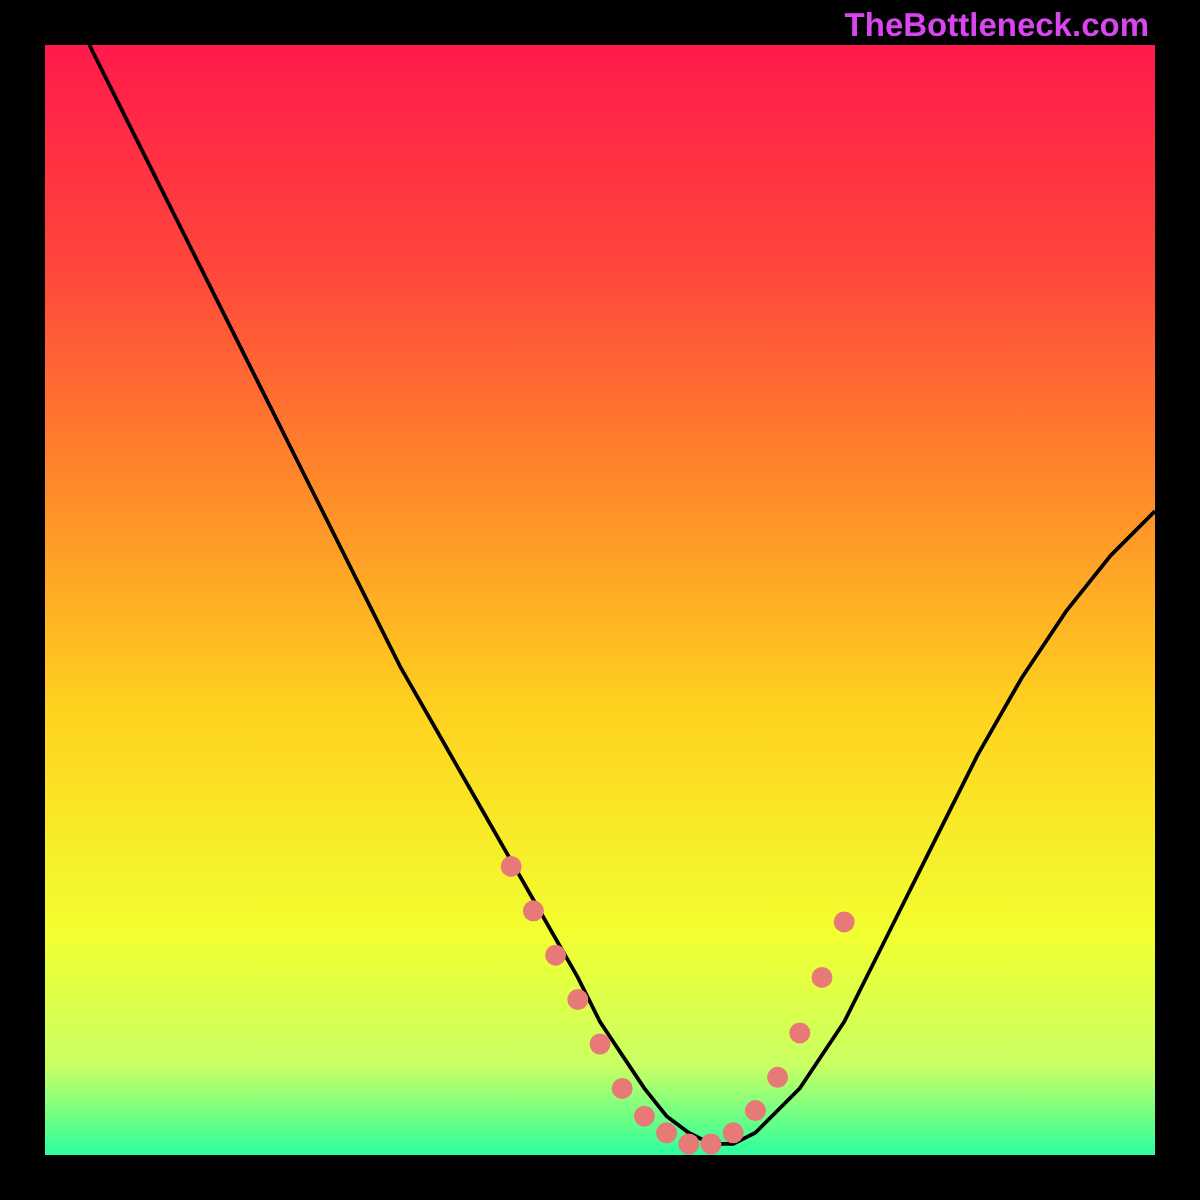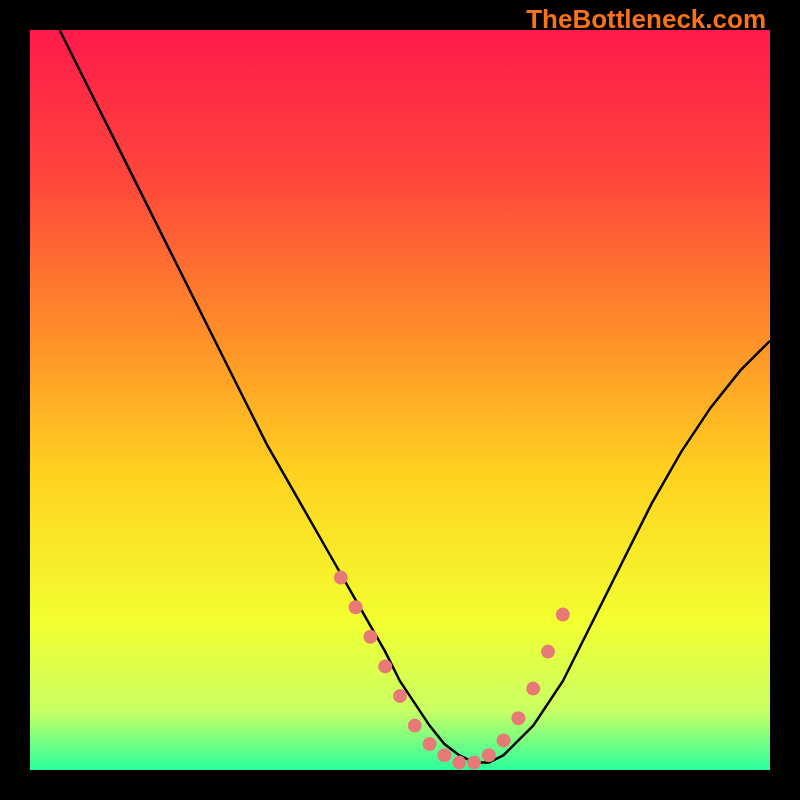--- a/index.html
+++ b/index.html
@@ -23,23 +23,23 @@
     left: 0;
     top: 0;
     width: 740px;
     height: 740px;
   }
   .attribution {
     position: absolute;
     top: 4px;
     right: 34px;
     font-family: Arial, Helvetica, sans-serif;
-    font-size: 26px;
+    font-size: 22px;
     font-weight: bold;
-    color: #f97316;
+    color: #d946ef;
   }
 </style>
 </head>
 <body>
 
 <div class="attribution">TheBottleneck.com</div>
 
 <div class="frame">
   <svg class="plot" id="plot" viewBox="0 0 740 740" preserveAspectRatio="none">
     <defs>

